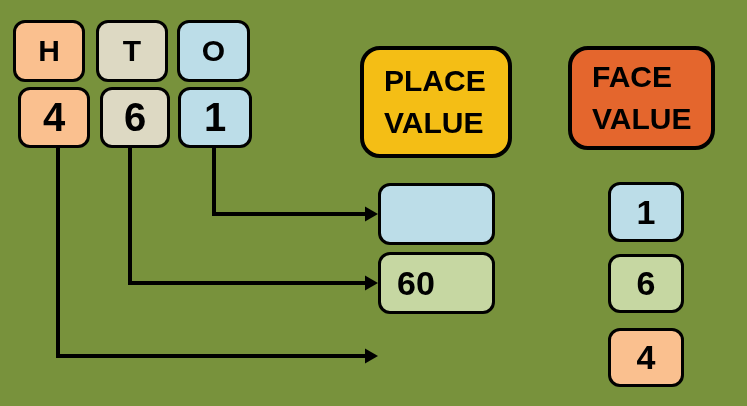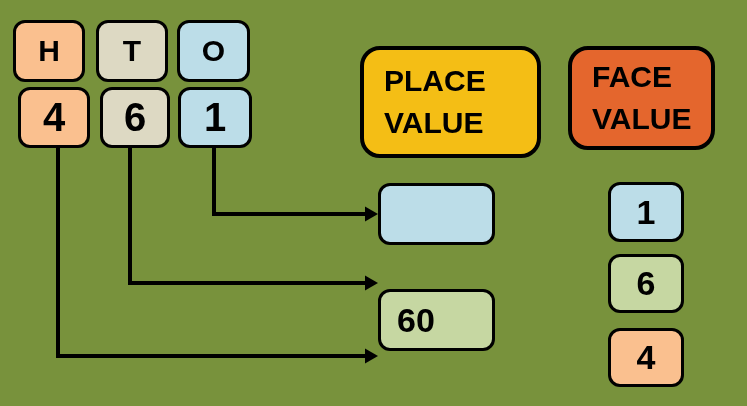--- a/index.html
+++ b/index.html
@@ -45,32 +45,32 @@
   .hdr {
     border-width: 4px;
     border-radius: 20px;
     flex-direction: column;
     align-items: flex-start;
     justify-content: center;
     padding-left: 20px;
     font-size: 30px;
     line-height: 42px;
   }
-  #place-header { left: 360px; top: 46px; width: 181px; height: 112px; background: #F4BE15; }
+  #place-header { left: 360px; top: 46px; width: 152px; height: 112px; background: #F4BE15; }
   #face-header  { left: 568px; top: 46px; width: 147px; height: 104px; background: #E4662D; }
 
   
   .pv {
     left: 378px; width: 117px; height: 62px;
     justify-content: flex-start;
     padding-left: 16px;
     font-size: 34px;
   }
   #pv-ones     { top: 183px; }
-  #pv-tens     { top: 252px; margin-top: 37px; }
+  #pv-tens     { top: 252px; }
   #pv-hundreds { top: 324px; }
 
   
   .fv { left: 608px; width: 76px; font-size: 34px; }
   #fv-ones     { top: 182px; height: 60px; }
   #fv-tens     { top: 254px; height: 59px; }
   #fv-hundreds { top: 328px; height: 59px; }
 
   
   #arrows {

